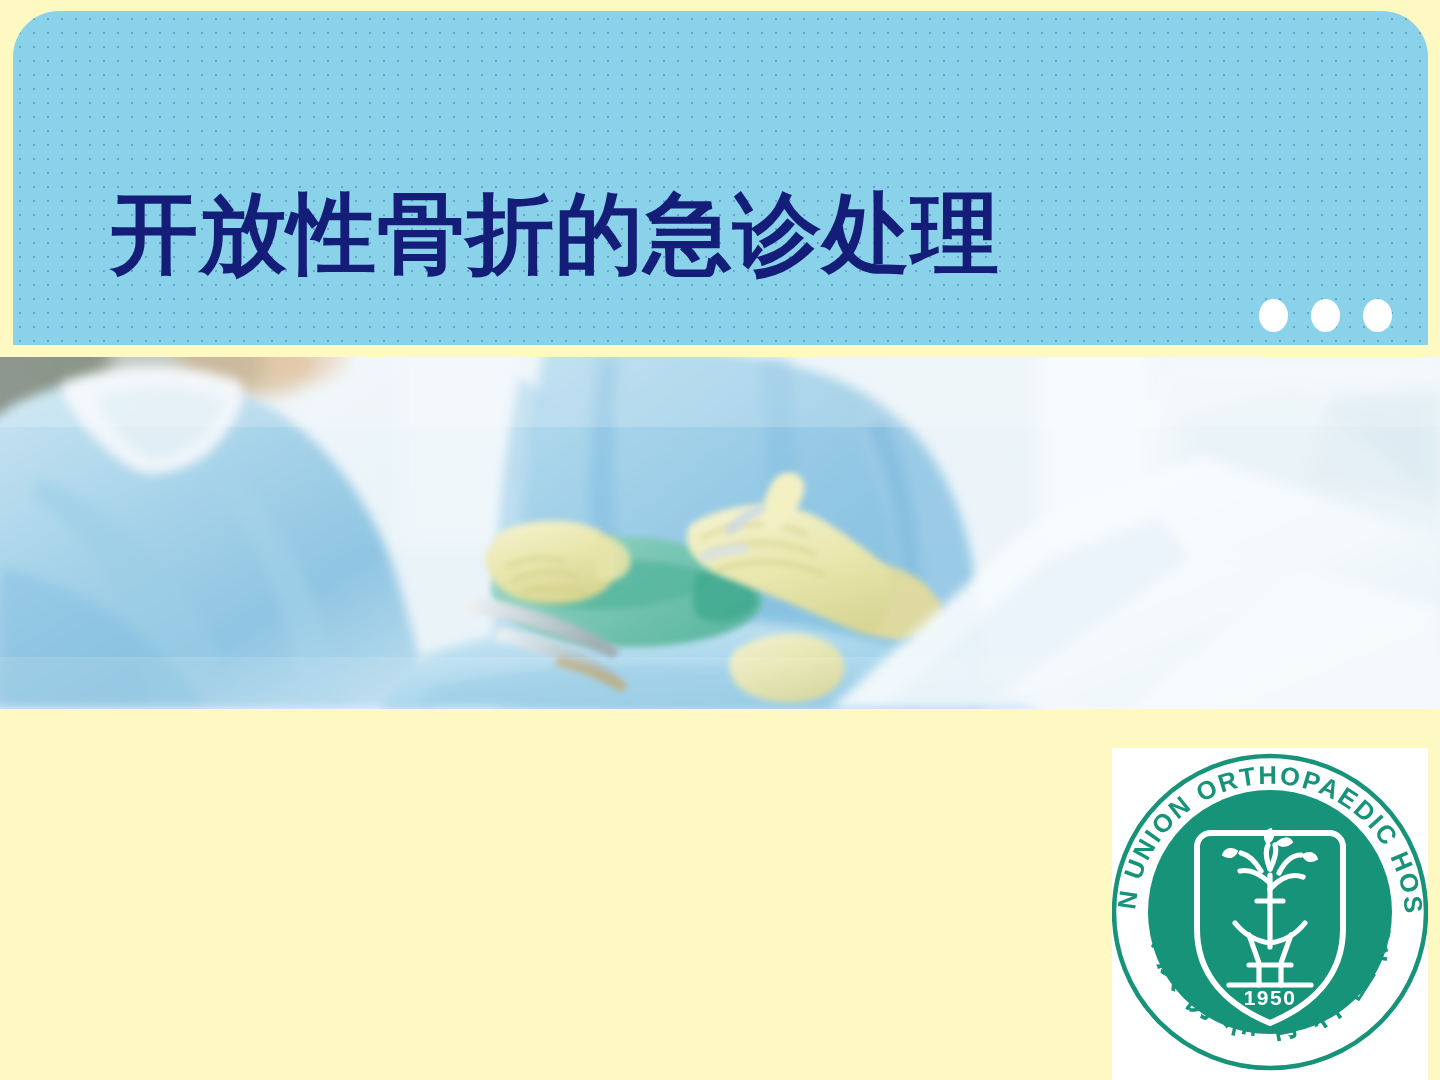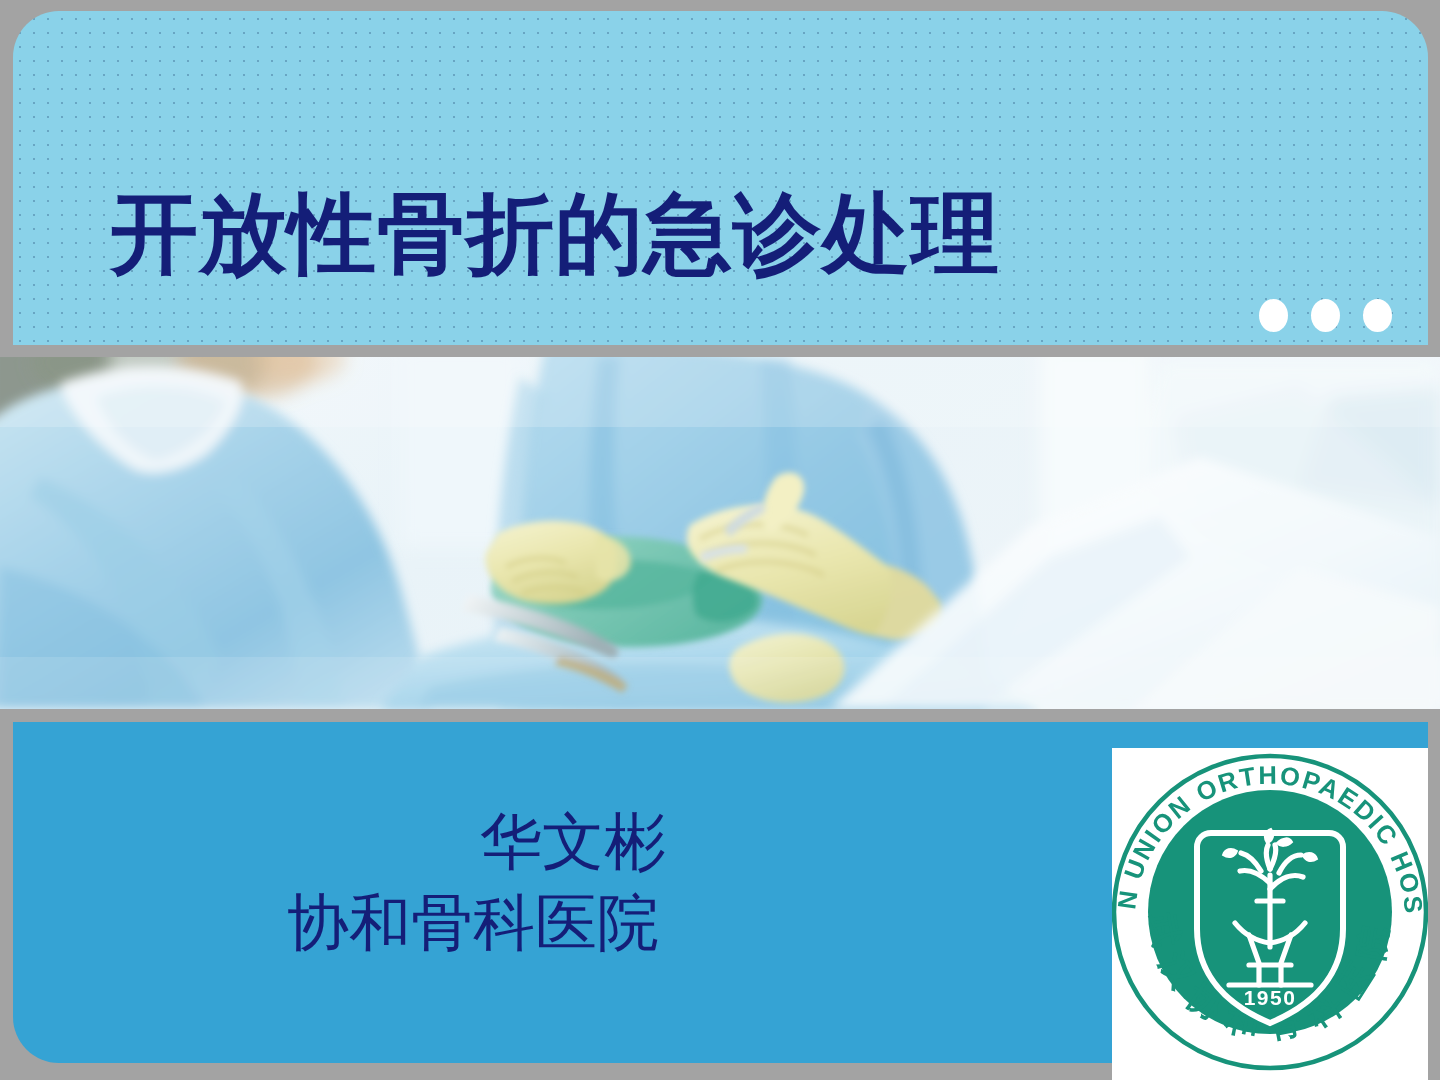--- a/index.html
+++ b/index.html
@@ -9,21 +9,21 @@
     background: #ffffff;
   }
   body {
     font-family: "Liberation Serif", "DejaVu Serif", serif;
   }
 
   .slide {
     position: relative;
     width: 1440px;
     height: 1080px;
-    background: #a3a3a3;
+    background: #fef9c3;
     overflow: hidden;
   }
 
   
   .header-band {
     position: absolute;
     left: 13px;
     top: 11px;
     width: 1415px;
     height: 334px;
@@ -298,29 +298,20 @@
         <polygon points="830,352 1030,170 1200,100 1440,180 1440,352" fill="url(#sheetWhite)" opacity="0.93"></polygon>
         <polygon points="880,352 1050,200 1160,160 1190,200 980,352" fill="#e2eff7" opacity="0.55"></polygon>
         <polygon points="1130,352 1300,210 1440,250 1440,352" fill="#f7fbfd" opacity="0.8"></polygon>
       </g>
 
       <rect x="0" y="0" width="1440" height="70" fill="#ffffff" opacity="0.18"></rect>
       <rect x="0" y="300" width="1440" height="52" fill="#ffffff" opacity="0.12"></rect>
     </svg>
   </div>
 
-  <div class="footer-band">
-    <div class="footer-fill-top"></div>
-    <div class="footer-fill-main"></div>
-
-    <div class="byline">
-      <div class="line line-author">华文彬</div>
-      <div class="line line-affil">协和骨科医院</div>
-    </div>
-  </div>
 
   <div class="logo-box">
     <svg viewBox="0 0 322 322">
       <defs>
         <path id="arcTop" d="M 26,168 A 135,135 0 0 1 296,168" fill="none"></path>
         <path id="arcBot" d="M 44,168 A 117,117 0 0 0 278,168" fill="none"></path>
       </defs>
 
       <circle cx="161" cy="161" r="156" fill="none" stroke="#17937a" stroke-width="4.5"></circle>
 

